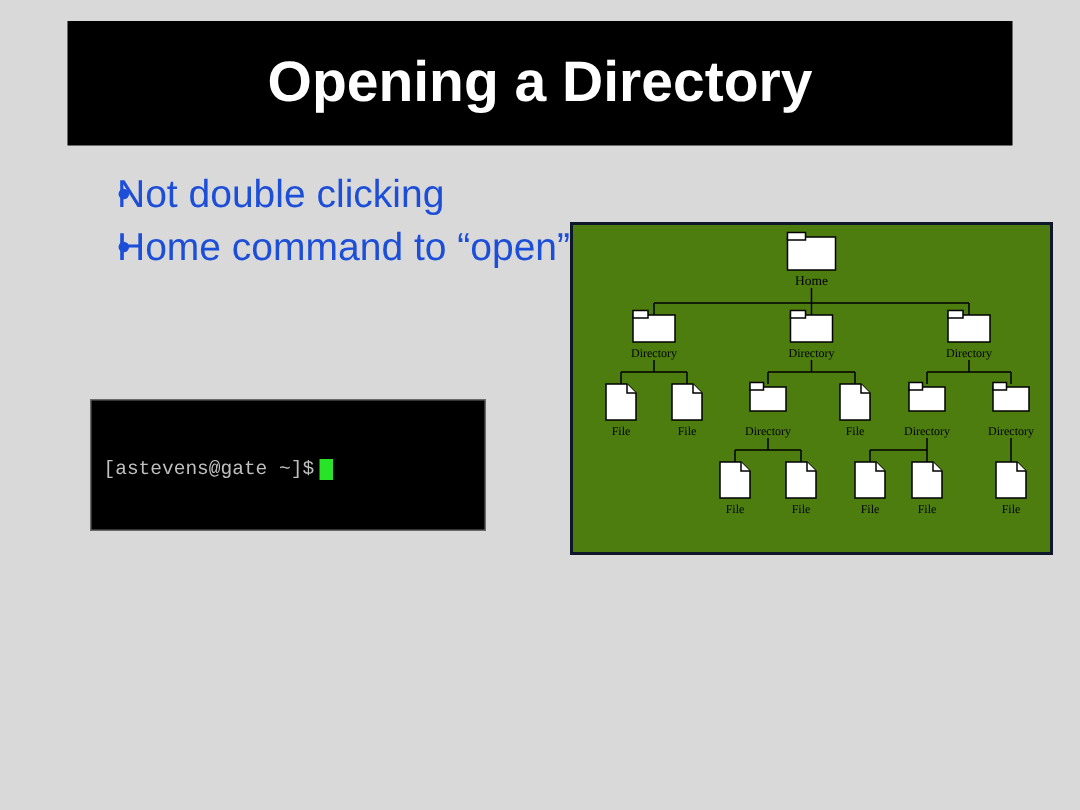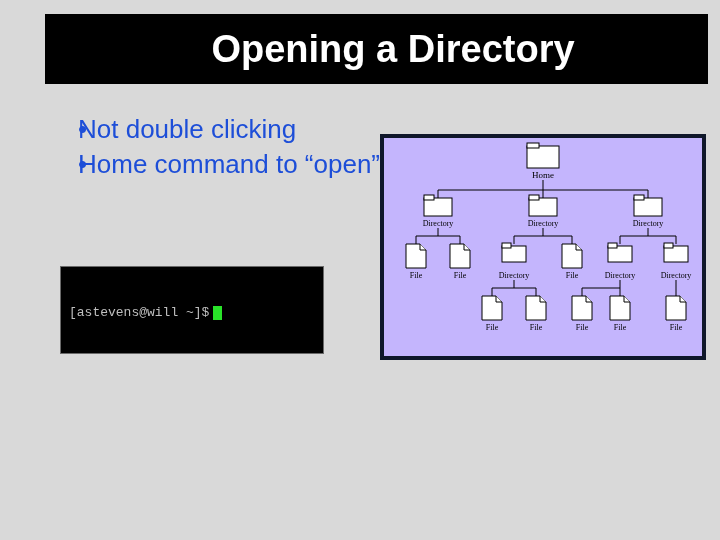--- a/index.html
+++ b/index.html
@@ -14,26 +14,25 @@
   .slide {
     position: relative;
     width: 720px;
     height: 540px;
   }
   .title-banner {
     position: absolute;
     left: 45px;
     top: 14px;
     width: 630px;
-    height: 70px;
+    height: 83px;
     background: #000;
     display: flex;
     align-items: center;
     justify-content: center;
-    padding-left: 33px;
   }
   .title-banner h1 {
     margin: 0;
     color: #fff;
     font-size: 38px;
     font-weight: bold;
   }
   ul.bullets {
     position: absolute;
     left: 40px;
@@ -83,25 +82,25 @@
     width: 9px;
     height: 14px;
     background: #29e329;
     margin-left: 4px;
   }
 
   
   .tree-box {
     position: absolute;
     left: 380px;
-    top: 134px;
+    top: 148px;
     width: 318px;
     height: 218px;
-    background: #c4b5fd;
-    border: 4px solid #0f172a;
+    background: #4d7c0f;
+    border: 2px solid #0f172a;
   }
   .tree-box svg {
     display: block;
     width: 100%;
     height: 100%;
   }
   .tree-box text {
     font-family: "Times New Roman", serif;
     font-size: 8px;
     fill: #000;
@@ -129,21 +128,21 @@
     <h1>Opening a Directory</h1>
   </div>
 
   <ul class="bullets bullets-top">
     <li>Not double clicking</li>
     <li>Home command to “open”</li>
   </ul>
 
   <div class="terminal">
     <div class="term-line">
-      <span>[astevens@will ~]$</span>
+      <span>[astevens@gate ~]$</span>
       <span class="cursor"></span>
     </div>
   </div>
 
   <div class="tree-box">
     <svg viewBox="0 0 318 218">
 
       <g>
         <rect class="folder-shape" x="143" y="8" width="32" height="22"></rect>
         <rect class="folder-shape" x="143" y="5" width="12" height="5"></rect>

